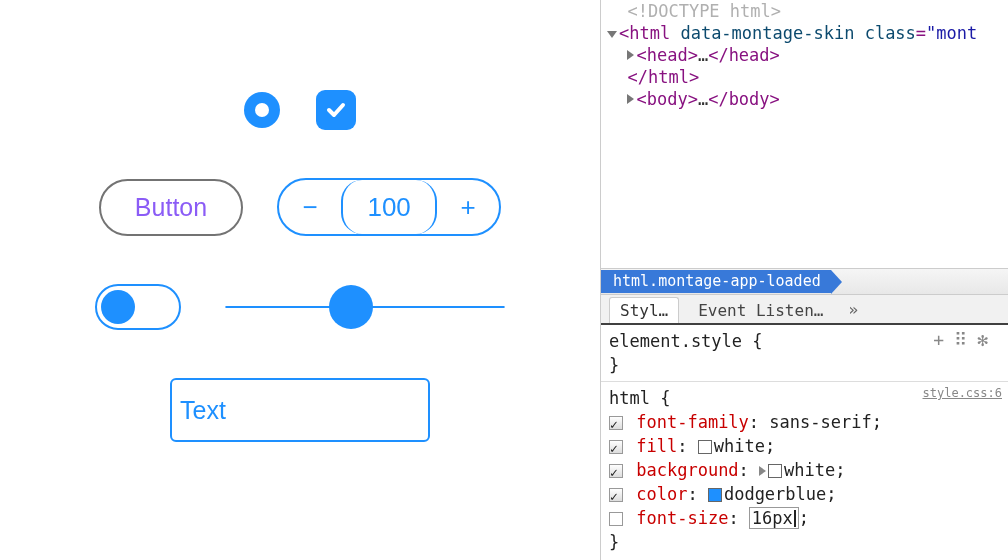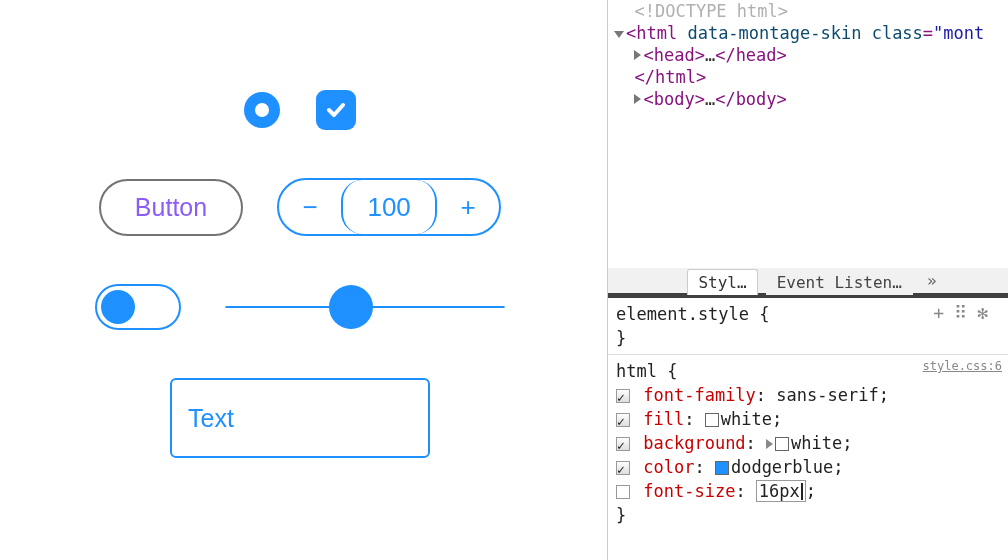--- a/index.html
+++ b/index.html
@@ -106,38 +106,37 @@
       position: absolute;
       left: 45%; transform: translateX(-50%);
       top: -21px;
     }
     .row3 { gap: 44px; margin-top: 10px; }
     
     .text-input {
       border: 2px solid #1E90FF;
       border-radius: 6px;
       width: 260px;
-      height: 80px;
-      padding: 0 16px;
+      height: 64px;
+      padding: 0 8px;
       font-size: 25px;
       color: #1E90FF;
       font-family: sans-serif;
     }
     .text-input::placeholder { color: #1E90FF; opacity: 1; }
     
     .devtools {
       flex: 1;
       height: 100%;
       border-left: 1px solid #ccc;
       display: flex;
       flex-direction: column;
       background: white;
       font-family: Menlo, Consolas, monospace;
       font-size: 17px;
-      margin-left: 7px;
     }
     .dom-tree {
       flex: 0 0 268px;
       padding: 0 6px 6px 6px;
       overflow: hidden;
       color: #333;
     }
     .dom-line { white-space: pre; line-height: 22px; }
     .dom-tag { color: #881280; }
     .dom-attr-n { color: #0c4a6e; }
@@ -169,26 +168,25 @@
     }
     .breadcrumb .seg::after {
       content: '';
       position: absolute; right: -11px; top: 0;
       border-top: 12px solid transparent;
       border-bottom: 12px solid transparent;
       border-left: 11px solid #3879D9;
     }
     .tab-strip {
       background: #f1f1f1;
-      border-bottom: 5px solid #404040;
+      border-bottom: 2px solid #404040;
       display: flex; align-items: center;
       height: 30px;
       font-size: 16px;
       color: #333;
-      justify-content: center;
     }
     .tab {
       border: 1px solid #ccc;
       border-bottom: none;
       background: white;
       padding: 3px 10px;
       margin-left: 8px;
       border-radius: 3px 3px 0 0;
       position: relative; top: 1px;
       cursor: pointer;
@@ -297,20 +295,23 @@
 <div class="devtools">
 
   <div class="dom-tree">
     <div class="dom-line dom-gray">  <span>&lt;!DOCTYPE html&gt;</span></div>
     <div class="dom-line"><span class="arrow-down"></span><span class="dom-tag">&lt;html</span><span class="dom-attr-n"> data-montage-skin</span><span class="dom-attr-n"> class</span><span class="dom-tag">=</span><span class="dom-attr-v">"mont</span></div>
     <div class="dom-line">  <span class="arrow-right"></span><span class="dom-tag">&lt;head&gt;</span><span>…</span><span class="dom-tag">&lt;/head&gt;</span></div>
     <div class="dom-line">  <span class="dom-tag">&lt;/html&gt;</span></div>
     <div class="dom-line">  <span class="arrow-right"></span><span class="dom-tag">&lt;body&gt;</span><span>…</span><span class="dom-tag">&lt;/body&gt;</span></div>
   </div>
 
+  <div class="breadcrumb">
+    <div class="seg">html.montage-app-loaded</div>
+  </div>
 
   <div class="tab-strip">
     <div class="tab">Styl…</div>
     <div class="tab inactive">Event Listen…</div>
     <div class="chevrons">»</div>
   </div>
 
   <div class="styles-body">
     <div class="toolbar-icons">
       <span>+</span><span>⠿</span><span>✻</span>

